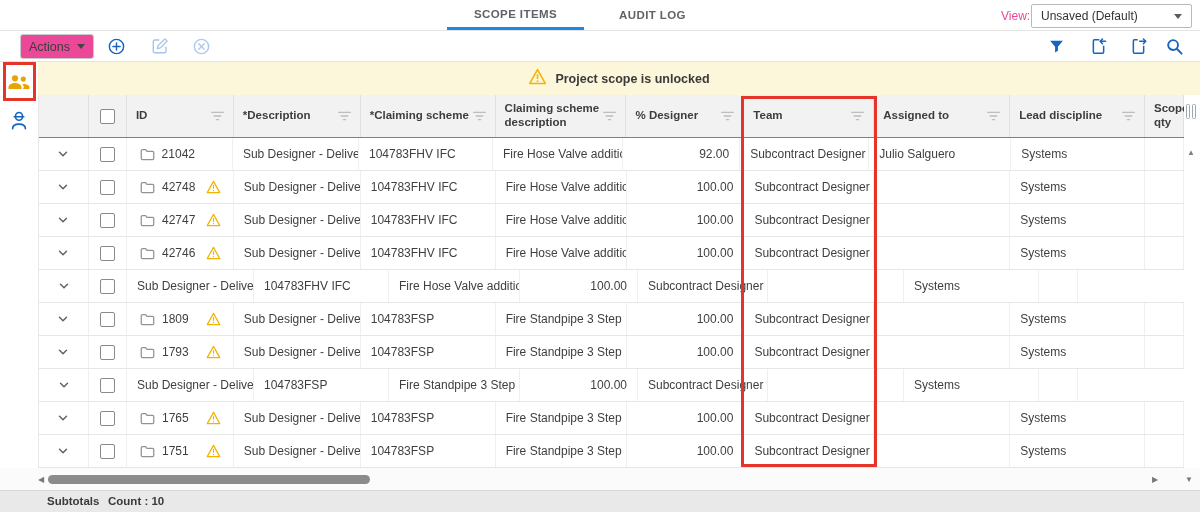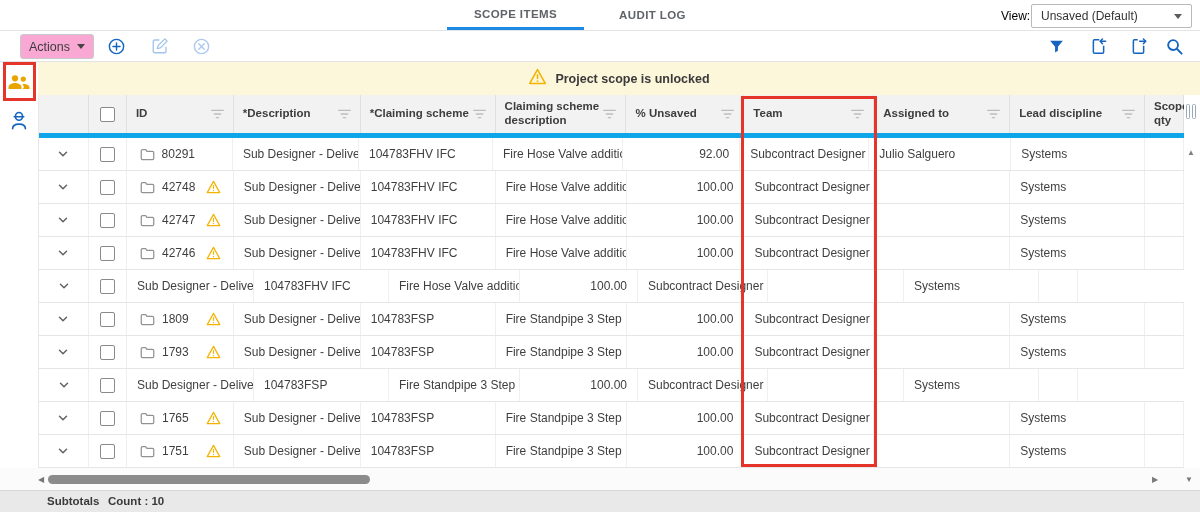--- a/index.html
+++ b/index.html
@@ -9,42 +9,42 @@
     font-family: "Liberation Sans", "DejaVu Sans", sans-serif; background: #fff;
     color: #3f3f3f;
   }
   
   .tabbar { position:absolute; left:0; top:0; width:1200px; height:31px; background:#fff; border-bottom:1px solid #e4e4e4; }
   .tab { position:absolute; top:0; height:30px; display:flex; align-items:center; justify-content:center;
          font-size:11.5px; font-weight:600; letter-spacing:.4px; color:#5f6368; cursor:pointer; }
   .tab.active { border-bottom:3px solid #1e88e5; }
   .tab1 { left:447px; width:137px; }
   .tab2 { left:584px; width:137px; }
-  .viewlbl { position:absolute; left:1001px; top:9px; font-size:12px; color:#000000; }
+  .viewlbl { position:absolute; left:1001px; top:9px; font-size:12px; color:#ec4899; }
   .viewsel { position:absolute; left:1031px; top:4px; width:161px; height:24px; border:1px solid #b9b9b9; border-radius:2px;
              display:flex; align-items:center; padding:0 9px; font-size:12px; color:#333; background:#fff; cursor:pointer; }
   .caret { width:0; height:0; border-left:4.5px solid transparent; border-right:4.5px solid transparent; border-top:5px solid #5c5c5c; margin-left:auto; }
   
   .toolbar { position:absolute; left:0; top:31px; width:1200px; height:31px; background:#fff; border-bottom:1px solid #e4e4e4; }
   .actions-btn { position:absolute; left:20px; top:3px; height:25px; width:74px; border:1px solid #c9c9c9; border-radius:3px;
-                 display:flex; align-items:center; justify-content:center; gap:7px; font-size:12.5px; color:#3c3c3c; background:#f9a8d4; cursor:pointer; }
+                 display:flex; align-items:center; justify-content:center; gap:7px; font-size:12.5px; color:#3c3c3c; background:#ec4899; cursor:pointer; }
   .actions-btn .caret { margin-left:0; border-top-color:#444; }
   .tbicon { position:absolute; top:5px; width:20px; height:20px; display:flex; align-items:center; justify-content:center; cursor:pointer; }
   
   .sidebar { position:absolute; left:0; top:62px; width:38px; height:428px; background:#fff; }
   .sb-ico { position:absolute; display:flex; align-items:center; justify-content:center; cursor:pointer; }
   .sb-team { left:7px; top:8px; width:24px; height:24px; }
   .sb-person { left:8px; top:48px; width:22px; height:22px; }
   
   .banner { position:absolute; left:38px; top:62px; width:1162px; height:33px; background:#fcf6da;
             display:flex; align-items:center; justify-content:center; gap:8px; }
   .btext { font-size:12.5px; font-weight:700; color:#3a3a3a; }
   
   .grid { position:absolute; left:38px; top:95px; width:1146px; border-left:1px solid #e8e8e8; }
-  .ghead { display:flex; height:43px; background:#f2f2f2; border-bottom:5px solid #0ea5e9; }
+  .ghead { display:flex; height:43px; background:#f2f2f2; border-bottom:1px solid #0ea5e9; }
   .hcell { border-right:1px solid #e0e0e0; display:flex; align-items:center; padding:0 9px;
            font-size:11.5px; font-weight:700; color:#3d3d3d; line-height:1.2; }
   .hlabel { max-width: calc(100% - 16px); }
   .ficon { margin-left:auto; display:flex; align-items:center; }
   .center { justify-content:center; padding:0; }
   .gbody { }
   .grow { display:flex; height:33px; background:#fff; border-bottom:1px solid #e6e6e6; }
   .gcell { border-right:1px solid #efefef; display:flex; align-items:center; padding:0 10px;
            font-size:12px; color:#3f3f3f; white-space:nowrap; overflow:hidden; }
   .gcell.num { justify-content:flex-end; }
@@ -212,21 +212,21 @@
           <span class="hlabel">Claiming scheme description</span>
           <span class="ficon">
             <svg width="13" height="10" viewBox="0 0 14 10" stroke="#bdbdbd" stroke-width="1.4" stroke-linecap="round">
               <line x1="0.7" y1="1" x2="13.3" y2="1"></line>
               <line x1="3.5" y1="5" x2="10.5" y2="5"></line>
               <line x1="5.8" y1="9" x2="8.2" y2="9"></line>
             </svg>
           </span>
         </div>
         <div class="hcell" style="width: 118px;">
-          <span class="hlabel">% Unsaved</span>
+          <span class="hlabel">% Designer</span>
           <span class="ficon">
             <svg width="13" height="10" viewBox="0 0 14 10" stroke="#bdbdbd" stroke-width="1.4" stroke-linecap="round">
               <line x1="0.7" y1="1" x2="13.3" y2="1"></line>
               <line x1="3.5" y1="5" x2="10.5" y2="5"></line>
               <line x1="5.8" y1="9" x2="8.2" y2="9"></line>
             </svg>
           </span>
         </div>
         <div class="hcell" style="width: 130px;">
           <span class="hlabel">Team</span>
@@ -271,21 +271,21 @@
           </div>
           <div class="gcell center" style="width: 38px;">
             <span class="cb"></span>
           </div>
           <div class="gcell idcell" style="width: 107px;">
             <span style="display:flex">
               <svg width="15" height="13" viewBox="0 0 24 20" fill="none" stroke="#929292" stroke-width="2">
                 <path d="M2 4a2 2 0 0 1 2-2h5l2 3h9a2 2 0 0 1 2 2v9a2 2 0 0 1-2 2H4a2 2 0 0 1-2-2z"></path>
               </svg>
             </span>
-            <span class="idtxt">80291</span>
+            <span class="idtxt">21042</span>
           </div>
           <div class="gcell" style="width: 127px;">Sub Designer - Delive…</div>
           <div class="gcell" style="width: 135px;">104783FHV IFC</div>
           <div class="gcell" style="width: 131px;">Fire Hose Valve additio…</div>
           <div class="gcell num" style="width: 118px;">92.00</div>
           <div class="gcell" style="width: 130px;">Subcontract Designer</div>
           <div class="gcell" style="width: 143px;">Julio Salguero</div>
           <div class="gcell" style="width: 135px;">Systems</div>
           <div class="gcell" style="width: 39px;"></div>
         </div>

